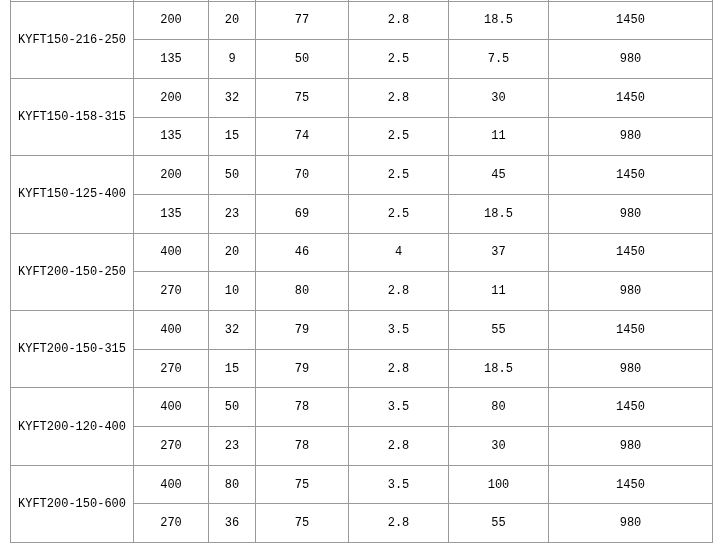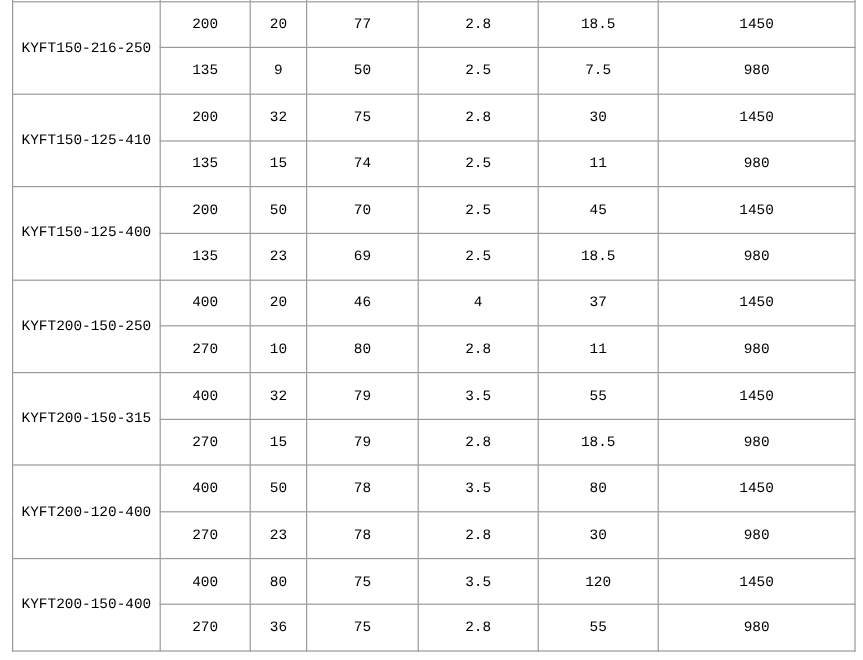--- a/index.html
+++ b/index.html
@@ -68,21 +68,21 @@
       <tr class="data-row">
         <td>135</td>
         <td>9</td>
         <td>50</td>
         <td>2.5</td>
         <td>7.5</td>
         <td>980</td>
       </tr>
 
       <tr class="data-row">
-        <td rowspan="2">KYFT150-125-410</td>
+        <td rowspan="2">KYFT150-158-315</td>
         <td>200</td>
         <td>32</td>
         <td>75</td>
         <td>2.8</td>
         <td>30</td>
         <td>1450</td>
       </tr>
       <tr class="data-row">
         <td>135</td>
         <td>15</td>
@@ -158,26 +158,26 @@
       <tr class="data-row">
         <td>270</td>
         <td>23</td>
         <td>78</td>
         <td>2.8</td>
         <td>30</td>
         <td>980</td>
       </tr>
 
       <tr class="data-row">
-        <td rowspan="2">KYFT200-150-400</td>
+        <td rowspan="2">KYFT200-150-600</td>
         <td>400</td>
         <td>80</td>
         <td>75</td>
         <td>3.5</td>
-        <td>120</td>
+        <td>100</td>
         <td>1450</td>
       </tr>
       <tr class="data-row">
         <td>270</td>
         <td>36</td>
         <td>75</td>
         <td>2.8</td>
         <td>55</td>
         <td>980</td>
       </tr>

